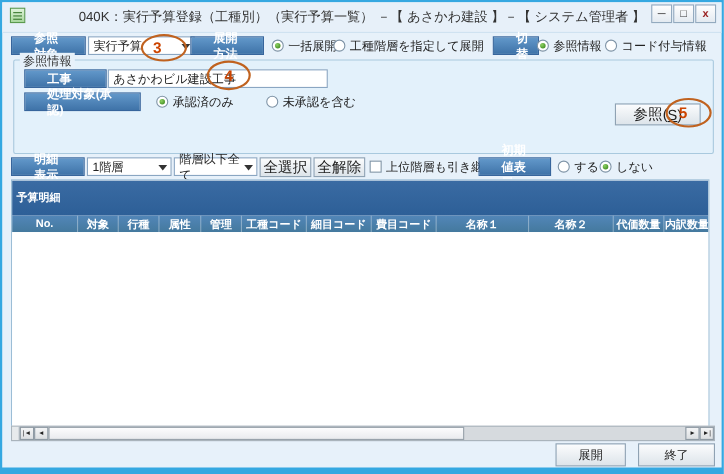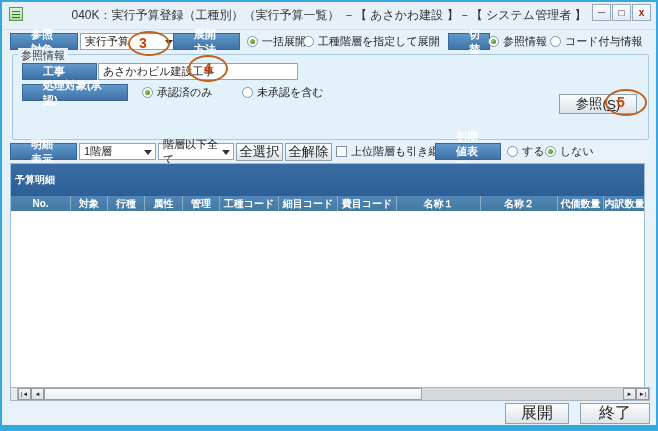--- a/index.html
+++ b/index.html
@@ -73,21 +73,21 @@
   
   .hscroll { position:absolute; left:8px; top:385px; width:640px; height:14px;
              background:#d6dade; border:1px solid #aab4bc; display:flex; align-items:stretch; }
   .sb-corner { width:7px; background:#e7eaec; border-right:1px solid #aab4bc; }
   .sb-btn { width:13px; background:linear-gradient(#f4f5f6,#dcdfe2); border:1px solid #8e9aa4;
             font-size:6px; display:flex; align-items:center; justify-content:center; color:#222; }
   .sb-thumb { width:378px; background:linear-gradient(#fcfcfd,#e9ebee); border:1px solid #98a2ab; }
   .sb-track { flex:1; }
 
   
-  .footer-btn { height:21px; font-size:16px;text-align:right; }
+  .footer-btn { height:21px; font-size:11px;text-align:right; }
 
   
   .ann { position:absolute; border:2px solid #c0621f; border-radius:50%; background:transparent; }
   .ann span { position:absolute; top:50%; transform:translateY(-54%); color:#cc4400;
               font-weight:bold; font-size:14px; }
 
   .accel { text-decoration:underline; }
 </style>
 </head>
 <body>

